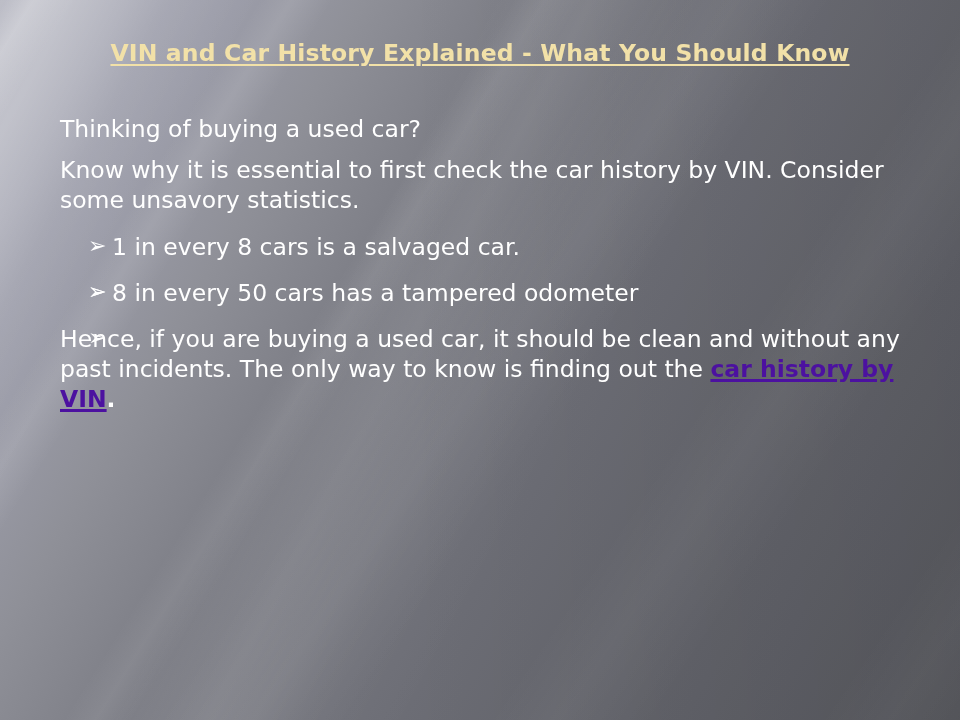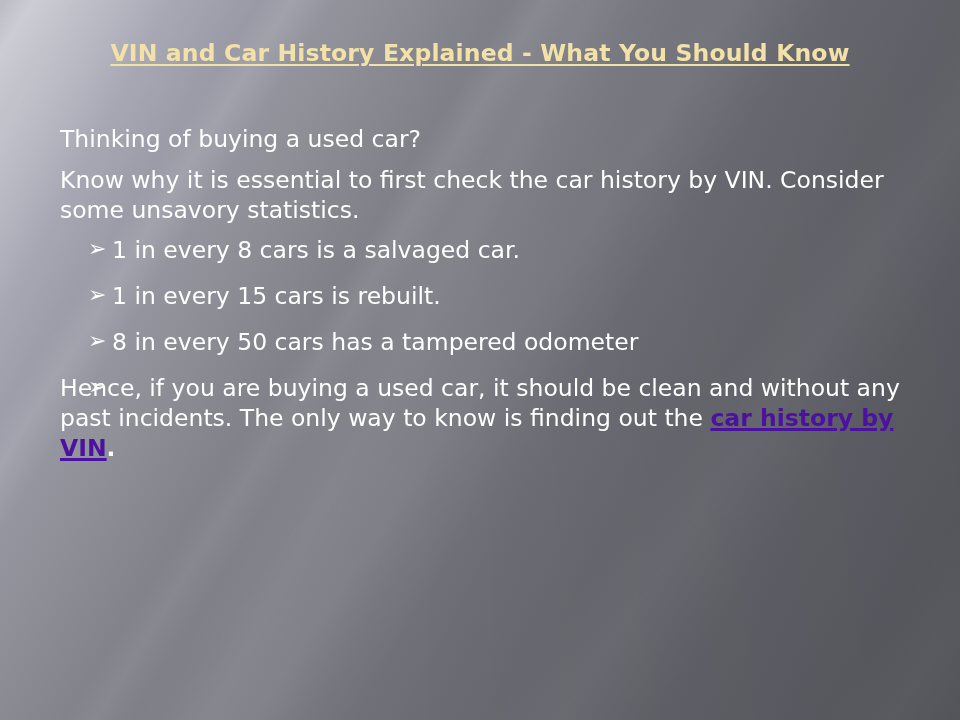--- a/index.html
+++ b/index.html
@@ -122,36 +122,36 @@
     line-height: 30px;
     letter-spacing: 0.15px;
     text-decoration: underline;
     text-underline-offset: 3px;
     text-decoration-thickness: 2px;
   }
 
   .body {
     position: absolute;
     left: 60px;
-    top: 124px;
+    top: 114px;
     width: 880px;
     color: #ffffff;
     font-size: 23.5px;
     line-height: 1.0;
   }
 
   .para {
     font-size: 23.5px;
     line-height: 30px;
     margin: 0 0 4px 0;
     padding: 0;
     color: #ffffff;
   }
   .para.p1 { margin-bottom: 11px; }
-  .para.p2 { margin-bottom: 10px; }
+  .para.p2 { margin-bottom: 17px; }
   .para.p3 { margin-top: 14px; }
 
   ul.bullets {
     list-style: none;
     margin: 0;
     padding: 0;
   }
   ul.bullets li {
     position: relative;
     padding-left: 52px;
@@ -205,21 +205,20 @@
 
       <p class="para p2">Know why it is essential to first check the car history by VIN. Consider some unsavory statistics.</p>
 
       <ul class="bullets">
         <li>
           <span class="bullet-glyph">➢</span>
           <span>1 in every 8 cars is a salvaged car.</span>
         </li>
         <li>
           <span class="bullet-glyph">➢</span>
-          <span>1 in every 15 cars is rebuilt.</span>
         </li>
         <li>
           <span class="bullet-glyph">➢</span>
           <span>8 in every 50 cars has a tampered odometer</span>
         </li>
         <li>
           <span class="bullet-glyph">➢</span>
         </li>
       </ul>
 

